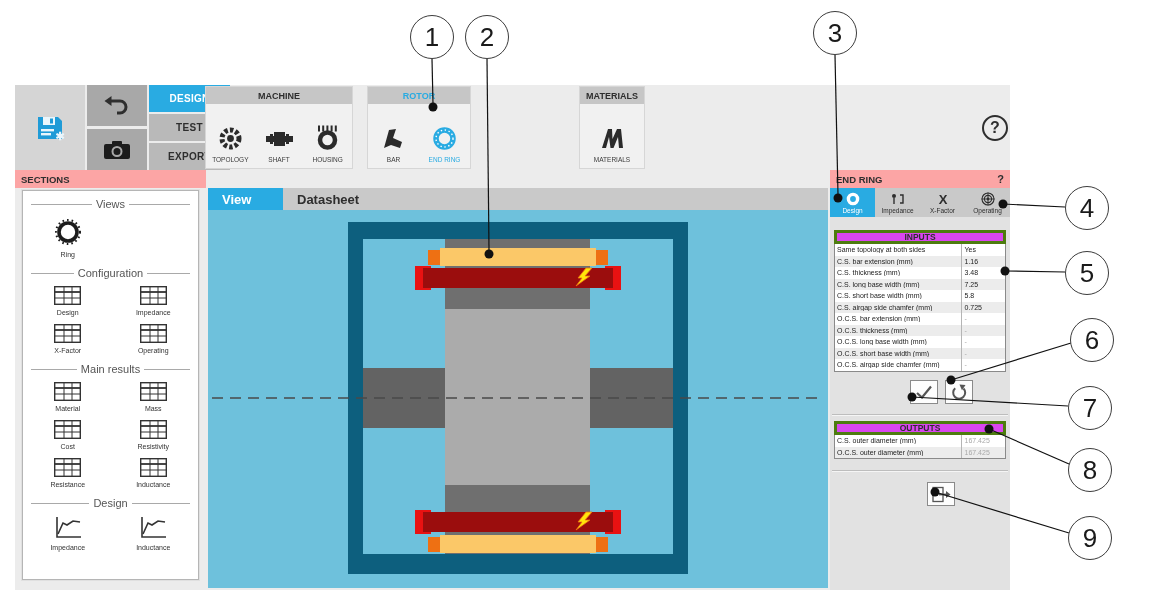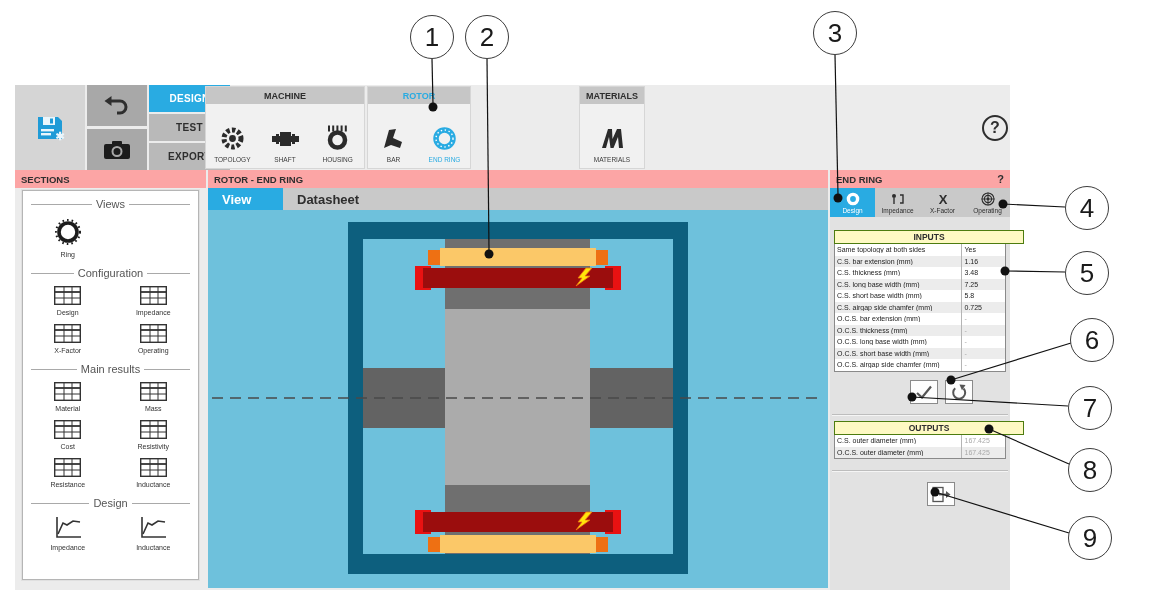--- a/index.html
+++ b/index.html
@@ -59,22 +59,22 @@
   .canvas { position:absolute; left:0; top:40px; width:620px; height:378px; }
 
   
   .rpanel { position:absolute; left:815px; top:85px; width:180px; height:420px; background:#e2e2e2; }
   .rpanel .hbar { justify-content:space-between; }
   .rp-help { font-size:11px; font-weight:bold; color:#2e2e2e; cursor:pointer; }
   .rtabs { position:absolute; left:0; top:18px; width:180px; height:29px; background:#c9c9c9; display:flex; }
   .rtab { width:45px; height:29px; display:flex; flex-direction:column; align-items:center;
     justify-content:center; gap:1px; font-size:6.5px; color:#2e2e2e; cursor:pointer; }
   .rtab.active { background:#29abe2; color:#fff; }
-  .box-h { position:absolute; left:4px; width:190px; height:14px; background:#fef9c3;
-    border:1px solid #4d7c0f; display:flex; align-items:center; justify-content:center;
+  .box-h { position:absolute; left:4px; width:172px; height:14px; background:#d946ef;
+    border:3px solid #4d7c0f; display:flex; align-items:center; justify-content:center;
     font-size:8.5px; font-weight:bold; color:#2e2e2e; }
   .dtable { position:absolute; left:4px; width:172px; border:1px solid #8a8a8a; border-top:none; background:#fff; }
   .trow { display:flex; height:11.5px; align-items:center; background:#fff; }
   .trow:nth-child(even) { background:#ececec; }
   .tlabel { width:128px; font-size:7px; color:#222; padding-left:2px; white-space:nowrap; overflow:hidden; }
   .tval { width:44px; font-size:7px; color:#222; border-left:1px solid #b5b5b5; padding-left:2px;
     height:100%; display:flex; align-items:center; }
   .tval.gray { color:#a9a9a9; }
   .btnrow { position:absolute; left:80px; width:100px; display:flex; gap:7px; }
   .sqbtn { width:28px; height:24px; background:#fdfdfd; border:1px solid #8a8a8a;
@@ -119,21 +119,21 @@
             <circle cx="14" cy="11.5" r="4.5" fill="none" stroke="#a8a8a8" stroke-width="2"></circle>
           </svg>
         </div>
       </div>
       <div class="navcol">
         <div class="navbtn active" style="top:0">DESIGN</div>
         <div class="navbtn" style="top:29px">TEST</div>
         <div class="navbtn" style="top:58px">EXPORT</div>
       </div>
 
-      <div class="tgroup" style="left:190px; width:160px;">
+      <div class="tgroup" style="left:190px; width:148px;">
         <div class="tgroup-h">MACHINE</div>
         <div class="tgroup-body">
           <div class="titem">
             <svg width="27" height="27" viewBox="0 0 27 27">
               <circle cx="13.5" cy="13.5" r="8.5" fill="none" stroke="#2b2b2b" stroke-width="5" stroke-dasharray="3.4 2.2"></circle>
               <circle cx="13.5" cy="13.5" r="3.4" fill="#2b2b2b"></circle>
             </svg>
             <span class="lbl">TOPOLOGY</span>
           </div>
           <div class="titem">
@@ -329,21 +329,20 @@
               <polyline points="5,18 10,7 14,9 20,5 27,6" fill="none" stroke="#333" stroke-width="1.6"></polyline>
             </svg>
             <span>Inductance</span>
           </div>
         </div>
 
       </div>
     </div>
 
     <div class="main">
-      <div class="hbar">ROTOR - END RING</div>
       <div class="main-tabs">
         <div class="mtab active">View</div>
         <div class="mtab">Datasheet</div>
       </div>
       <div class="canvas">
         <svg width="620" height="378" viewBox="0 0 620 378">
           <rect x="0" y="0" width="620" height="378" fill="#6ec1dc"></rect>
 
           <g>
             <rect x="140" y="12" width="340" height="17" fill="#0d5f7e"></rect>

